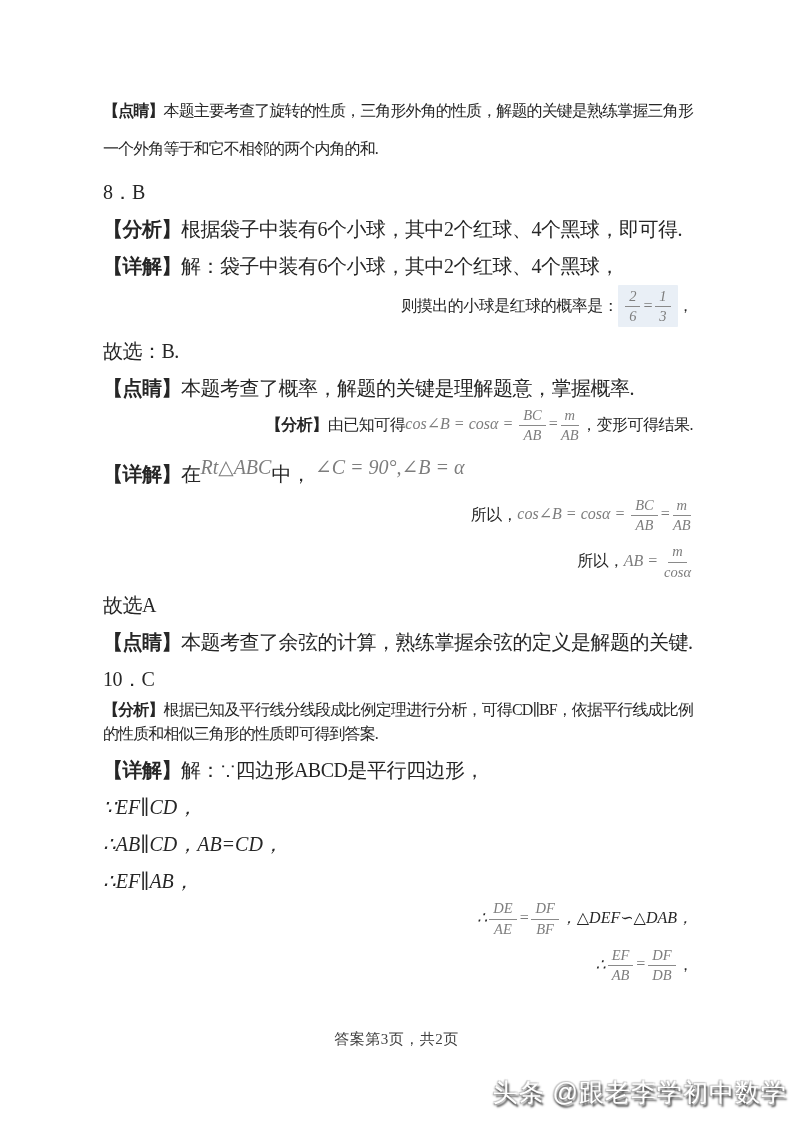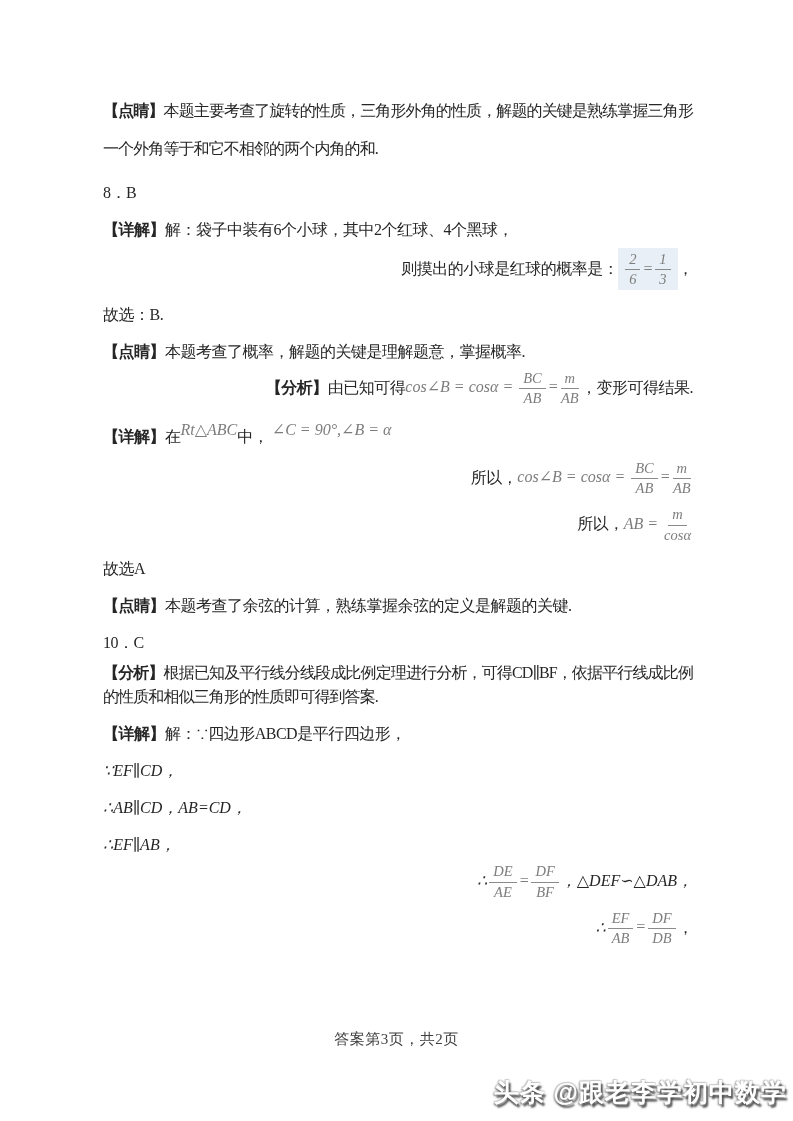--- a/index.html
+++ b/index.html
@@ -3,48 +3,49 @@
 <meta charset="utf-8">
 <style>
   html,body{margin:0;padding:0;}
   body{
     width:793px;height:1121px;background:#ffffff;
     font-family:"Liberation Serif","DejaVu Serif",serif;
     color:#262626;
   }
   .page{position:relative;width:793px;height:1121px;background:#ffffff;overflow:hidden;}
   .content{position:absolute;left:103px;top:92px;width:590px;}
-  .line{font-size:16px;line-height:25px;margin:12px 0 6px;letter-spacing:-0.5px;}
+  .line{font-size:20px;line-height:25px;margin:12px 0 6px;letter-spacing:-0.5px;}
   .para2{font-size:16px;line-height:38px;margin:0 0 4px;text-align:justify;letter-spacing:-0.9px;}
   .label{font-weight:bold;}
   .mathline{margin:4px 0 9px;font-size:16px;letter-spacing:-0.5px;line-height:normal;text-align:right;}
   .formula{color:#7d7d7d;font-style:italic;letter-spacing:0;font-family:"Liberation Serif","DejaVu Serif",serif;}
   .mstep{font-style:italic;letter-spacing:0;}
   .frac{display:inline-flex;flex-direction:column;align-items:center;vertical-align:middle;margin:0 2px;font-size:14.5px;line-height:1.2;}
   .frac .num{display:block;padding:0 4px 1px;border-bottom:1px solid #8a8a8a;}
   .frac .den{display:block;padding-top:1px;}
   .hl{background:#e9eff6;padding:3px 5px 1px;border-radius:1px;display:inline-block;}
   .sup{position:relative;top:-7px;}
   .footer{position:absolute;top:1030px;left:0;width:100%;text-align:center;font-size:15px;color:#404040;letter-spacing:0.5px;}
   .watermark{
     position:absolute;top:1076px;right:6px;
-    font-size:25px;font-weight:bold;color:#ffffff;letter-spacing:1px;
+    font-size:25px;font-weight:normal;color:#ffffff;letter-spacing:1px;
     font-family:"Liberation Sans","DejaVu Sans",sans-serif;
     text-shadow:2px 3px 2px #4f4f4f,-1px -1px 1px #c8c8c8,1px -1px 1px #d6d6d6,-1px 1px 2px #6a6a6a;
   }
 </style>
 </head>
 <body>
 
 <div class="page">
   <div class="content">
 
     <p class="para2"><span class="label">【点睛】</span><span>本题主要考查了旋转的性质，三角形外角的性质，解题的关键是熟练掌握三角形一个外角等于和它不相邻的两个内角的和.</span></p>
 
     <p class="line">8．B</p>
+    <p class="line"><span class="label">【分析】</span><span>根据袋子中装有6个小球，其中2个红球、4个黑球，即可得.</span></p>
     <p class="line"><span class="label">【详解】</span><span>解：袋子中装有6个小球，其中2个红球、4个黑球，</span></p>
 
     <div class="mathline">
       <span>则摸出的小球是红球的概率是：</span><span class="hl"><span class="formula"><span class="frac">
               <span class="num">2</span>
               <span class="den">6</span>
             </span></span><span class="formula">=</span><span class="formula"><span class="frac">
               <span class="num">1</span>
               <span class="den">3</span>
             </span></span></span><span>，</span>

